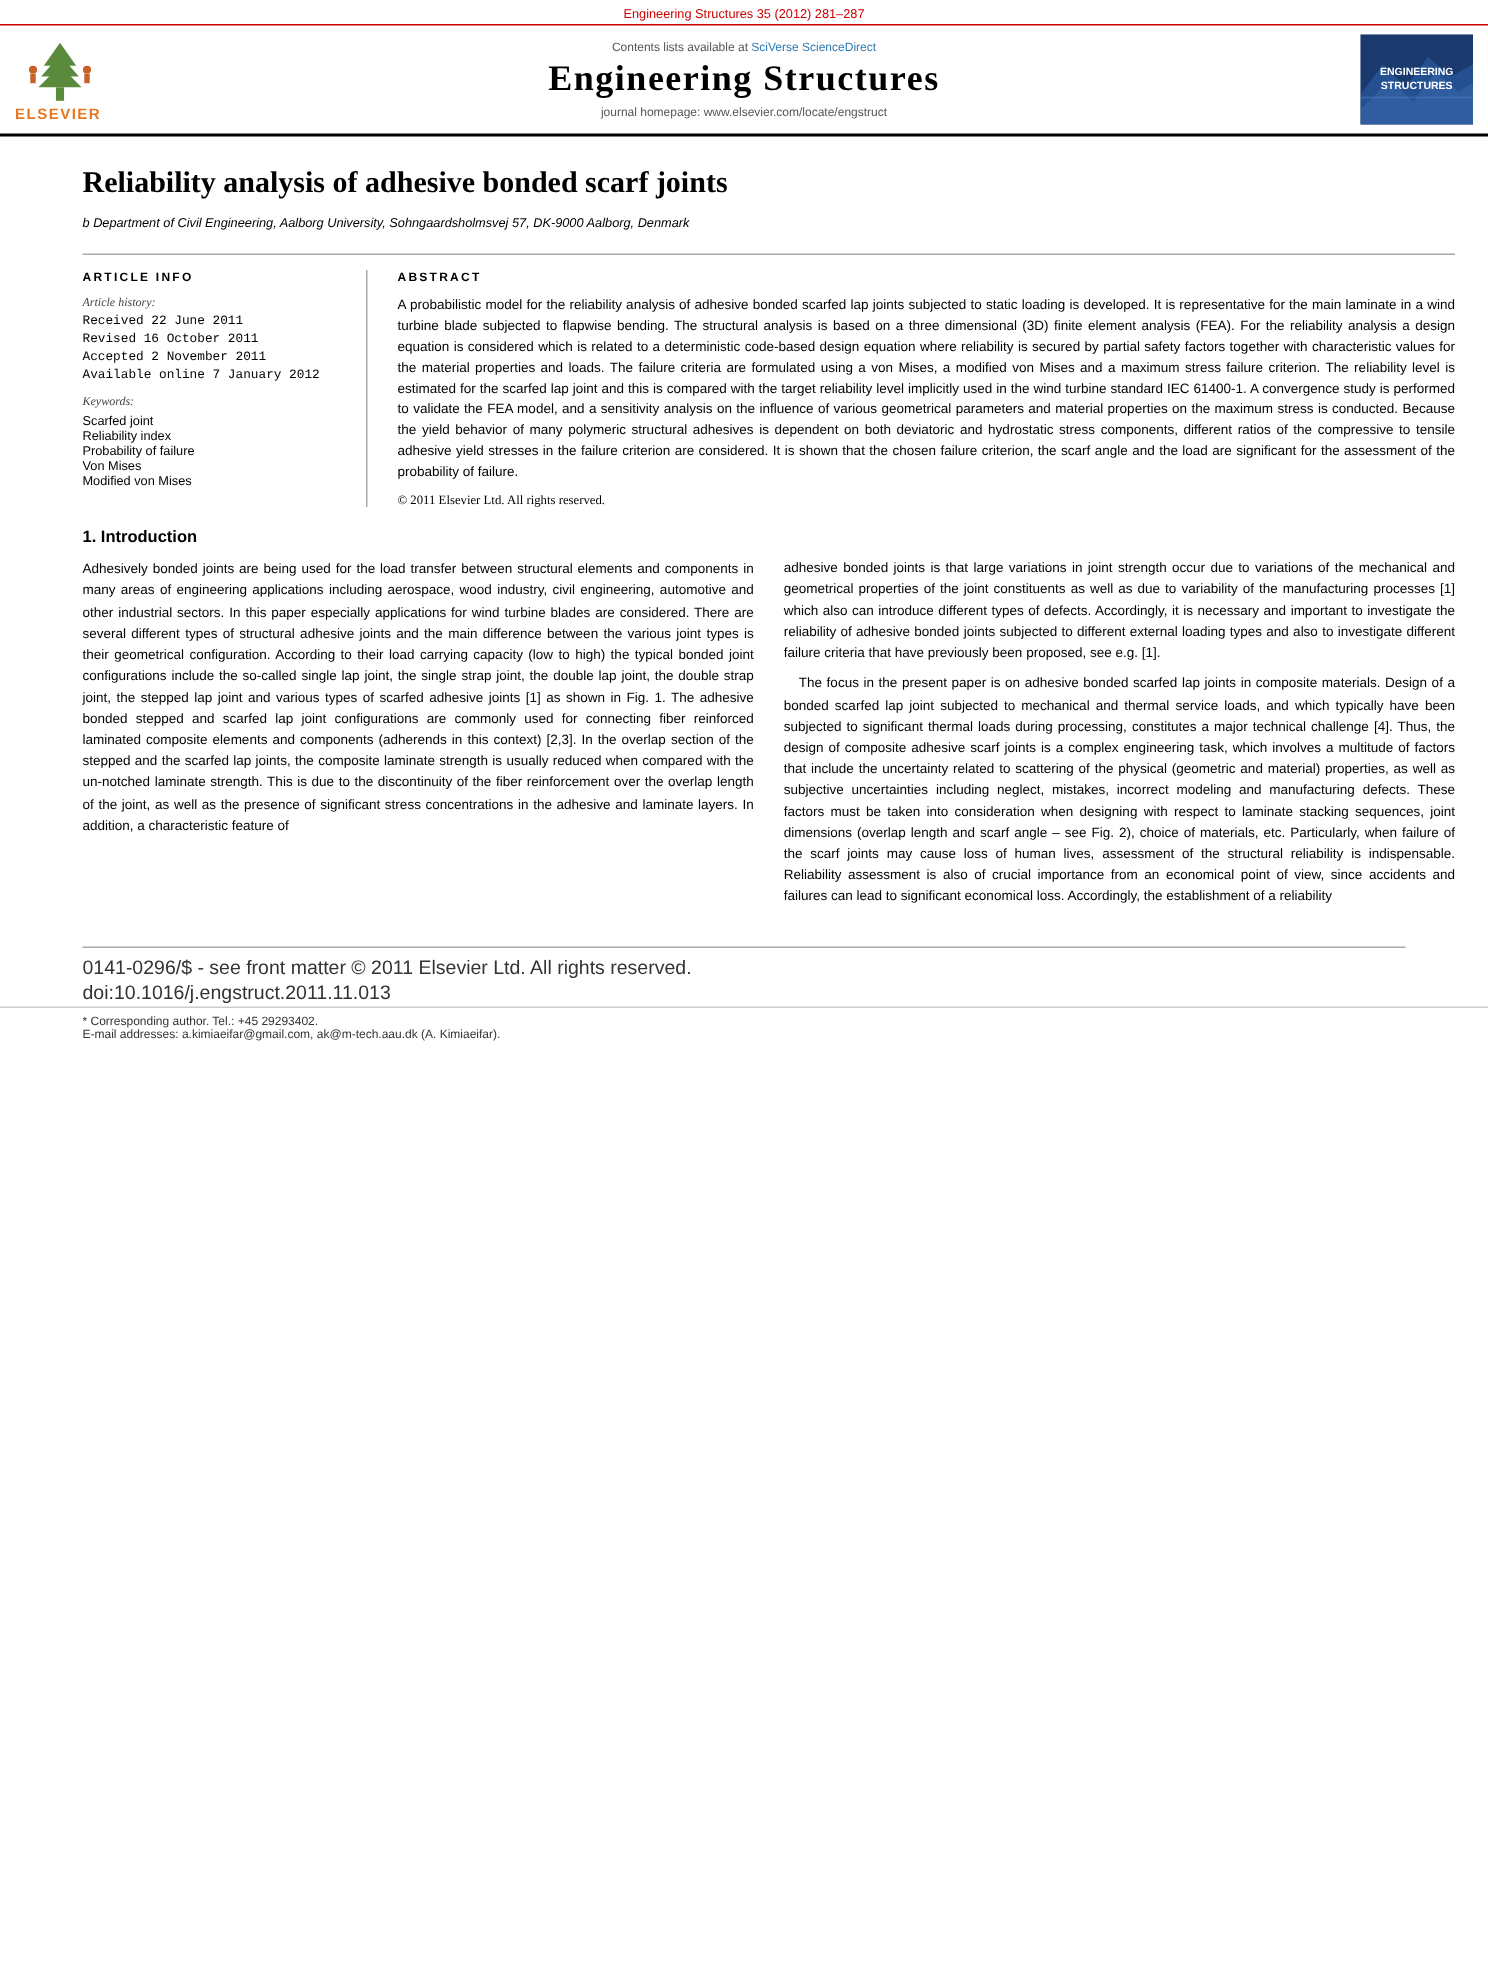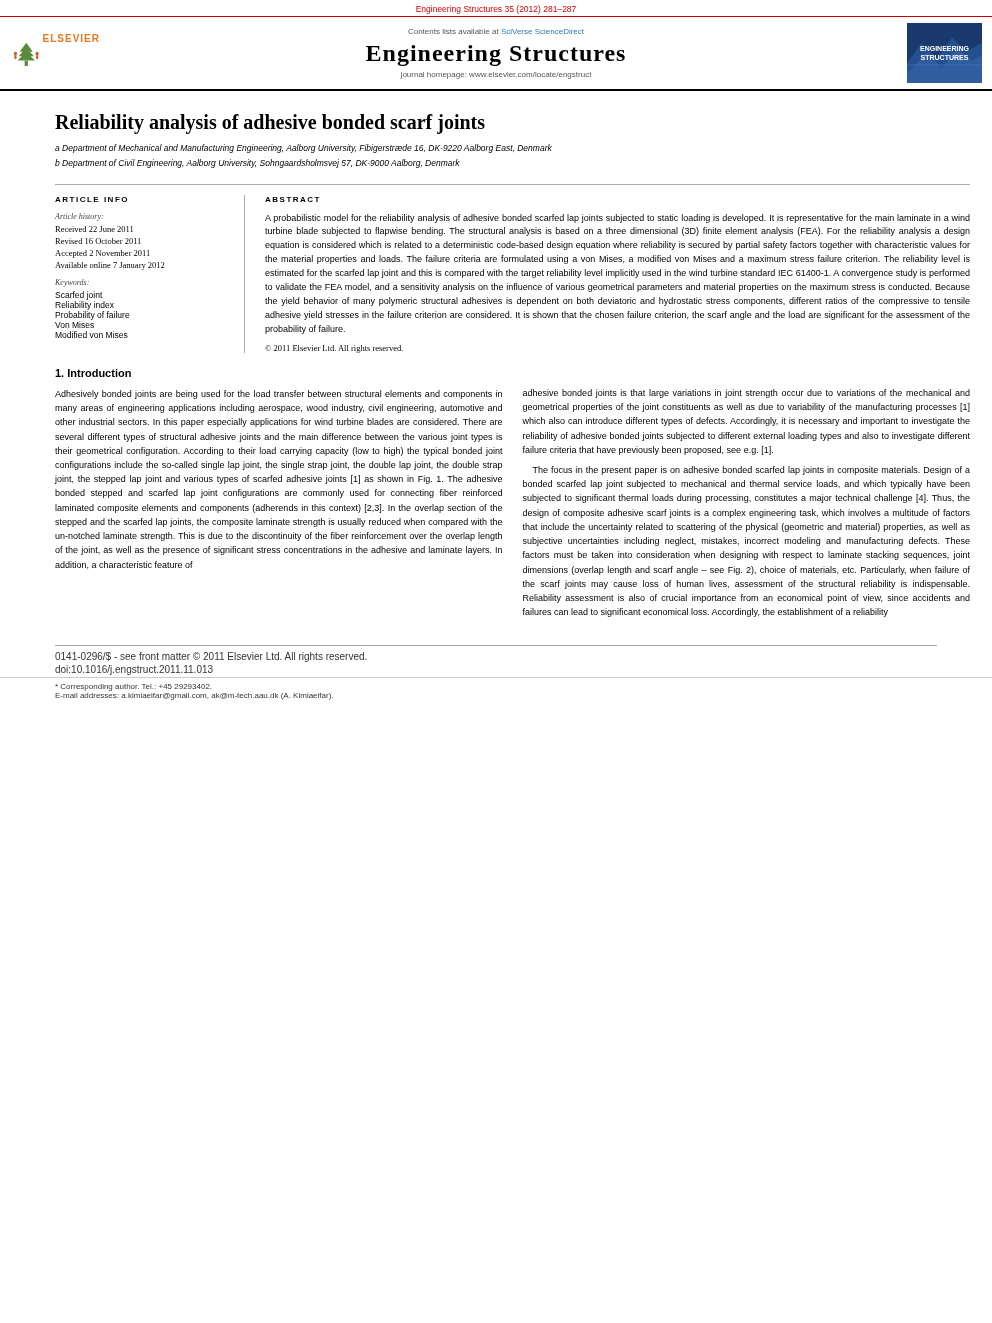--- a/index.html
+++ b/index.html
@@ -30,21 +30,21 @@
       gap: 10px;
     }
 
     .banner-left {
       width: 90px;
       flex-shrink: 0;
     }
 
     .elsevier-logo {
       display: flex;
-      flex-direction: row;
+      flex-direction: column;
       align-items: flex-start;
     }
 
     .elsevier-tree {
       width: 60px;
       height: 45px;
     }
 
     .elsevier-text {
       font-family: Arial, sans-serif;
@@ -173,21 +173,21 @@
       font-weight: bold;
       letter-spacing: 1.5px;
       text-transform: uppercase;
       color: #000;
       margin-bottom: 8px;
     }
 
     .article-info-item {
       margin-bottom: 2px;
       font-size: 8.5px;
-      font-family: Liberation Serif, serif;
+      font-family: Liberation Mono, monospace;
     }
 
     .article-info-label {
       font-style: italic;
       font-size: 8px;
       color: #444;
       display: block;
       margin-bottom: 3px;
     }
 
@@ -258,21 +258,21 @@
     }
 
     
     .page-footer {
       border-top: 1px solid #aaa;
       margin: 10px 55px 0 55px;
       padding-top: 5px;
     }
 
     .footer-note {
-      font-size: 10px;
+      font-size: 13px;
       font-family: Arial, sans-serif;
       color: #333;
       margin-bottom: 2px;
     }
 
     .footnote-text {
       font-size: 8px;
       font-family: Arial, sans-serif;
       color: #333;
     }
@@ -331,21 +331,20 @@
     </div>
   </div>
 </div>
 
 <div class="main-content">
 
   <div class="article-title">Reliability analysis of adhesive bonded scarf joints</div>
 
 
   <div class="affiliations">
-    <div class="affiliation-line">a Department of Mechanical and Manufacturing Engineering, Aalborg University, Fibigerstræde 16, DK-9220 Aalborg East, Denmark</div>
     <div class="affiliation-line">b Department of Civil Engineering, Aalborg University, Sohngaardsholmsvej 57, DK-9000 Aalborg, Denmark</div>
   </div>
 
   <div class="two-col">
 
     <div class="col-left">
       <div class="section-label">ARTICLE INFO</div>
 
       <span class="article-info-label">Article history:</span>
       <div class="article-info-item">Received 22 June 2011</div>

